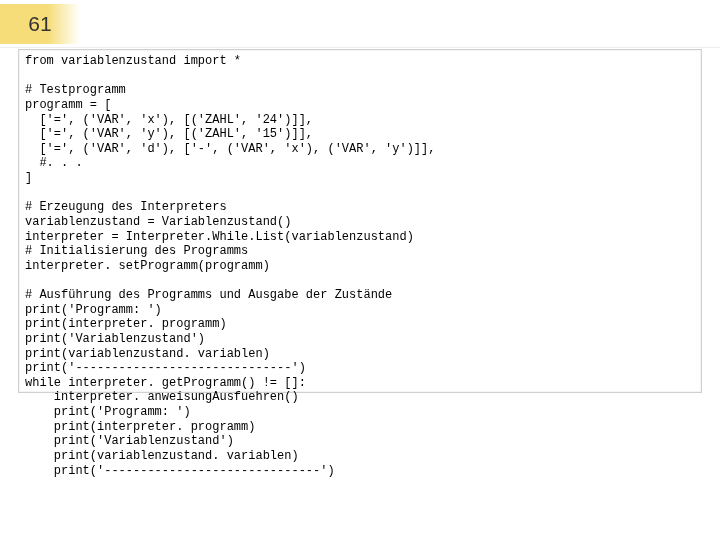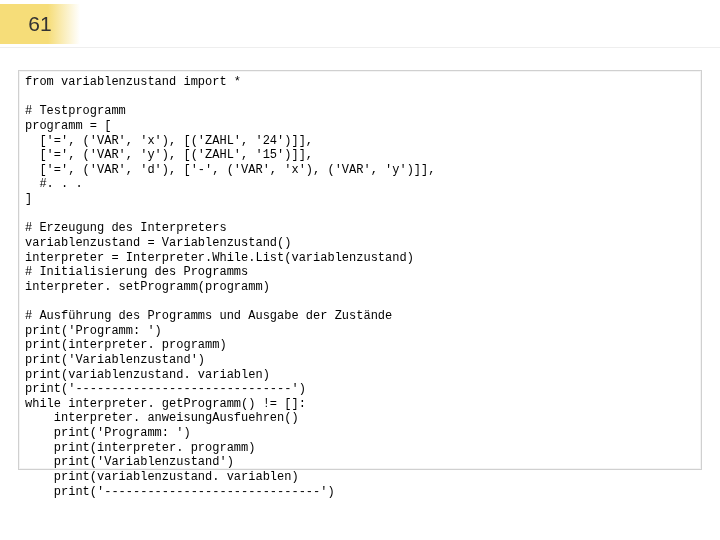--- a/index.html
+++ b/index.html
@@ -34,25 +34,25 @@
   }
   .title {
     flex: 1;
     text-align: center;
     font-size: 27px;
     color: #303030;
     font-weight: 400;
     padding-right: 80px;
   }
   .code-frame {
-    margin: 22px 18px 0 18px;
+    margin: 1px 18px 0 18px;
     border: 1px solid #d0d0d0;
     box-shadow: inset 0 0 0 1px #f4f4f4;
     padding: 4px 6px 10px 6px;
-    height: 400px;
+    height: 344px;
   }
   pre.code {
     margin: 0;
     font-family: "Courier New", Courier, monospace;
     font-size: 12px;
     line-height: 1.22;
     color: #000000;
     white-space: pre;
   }
 </style>

